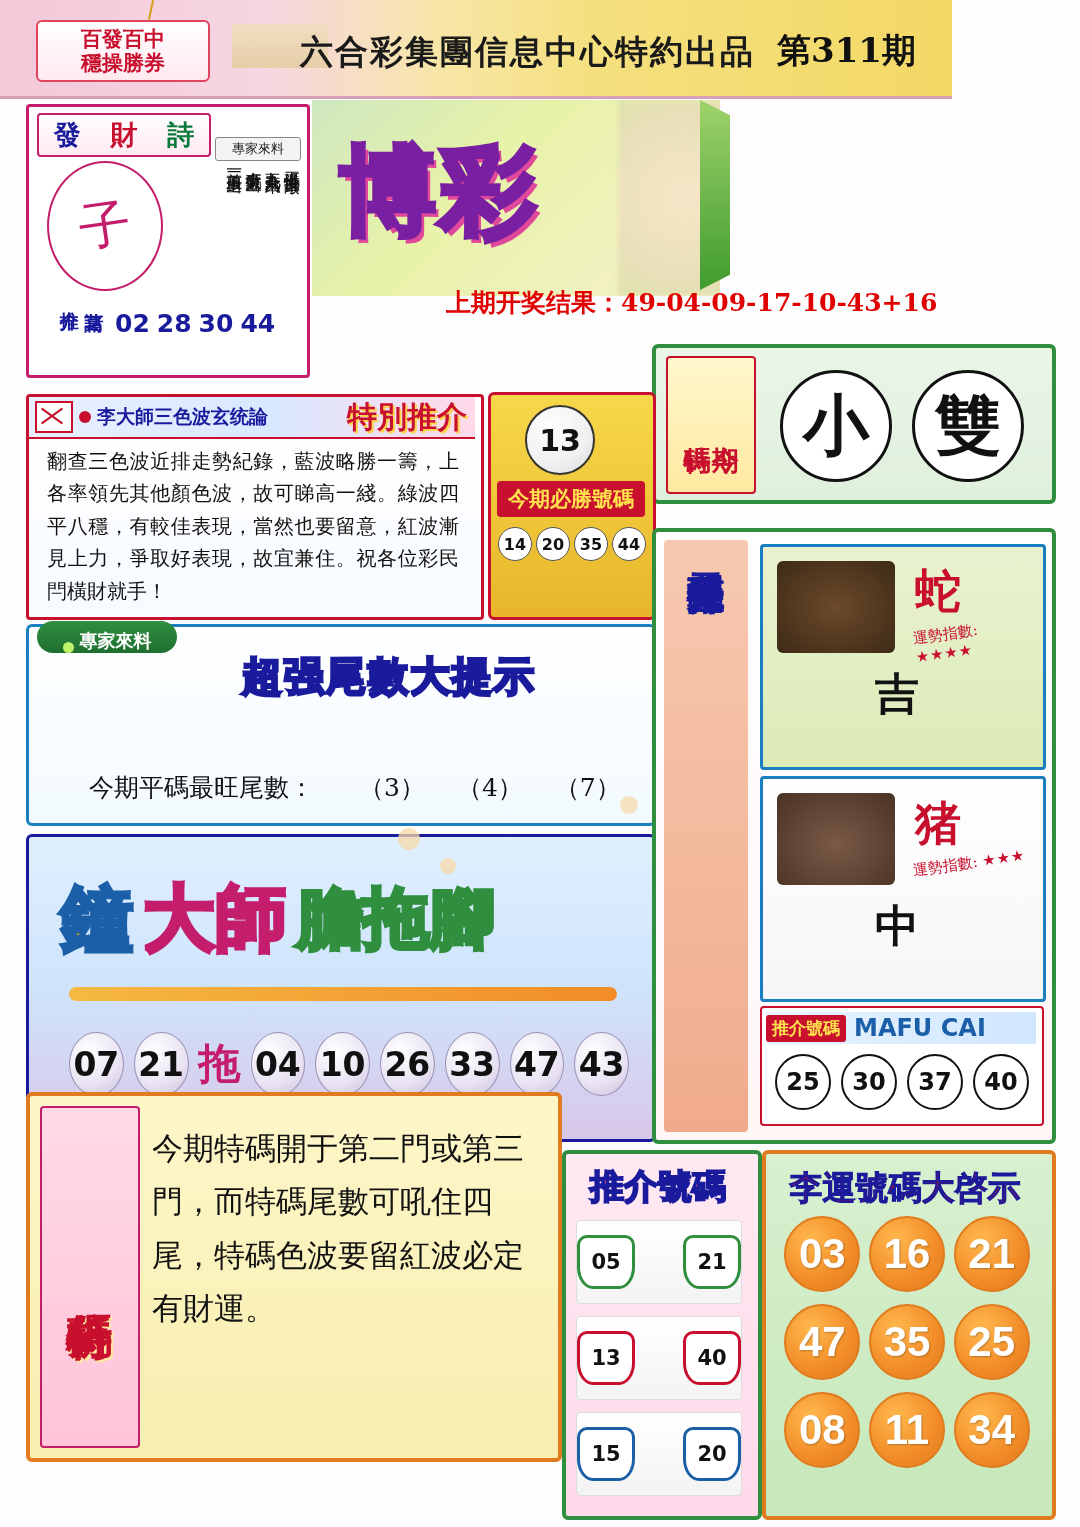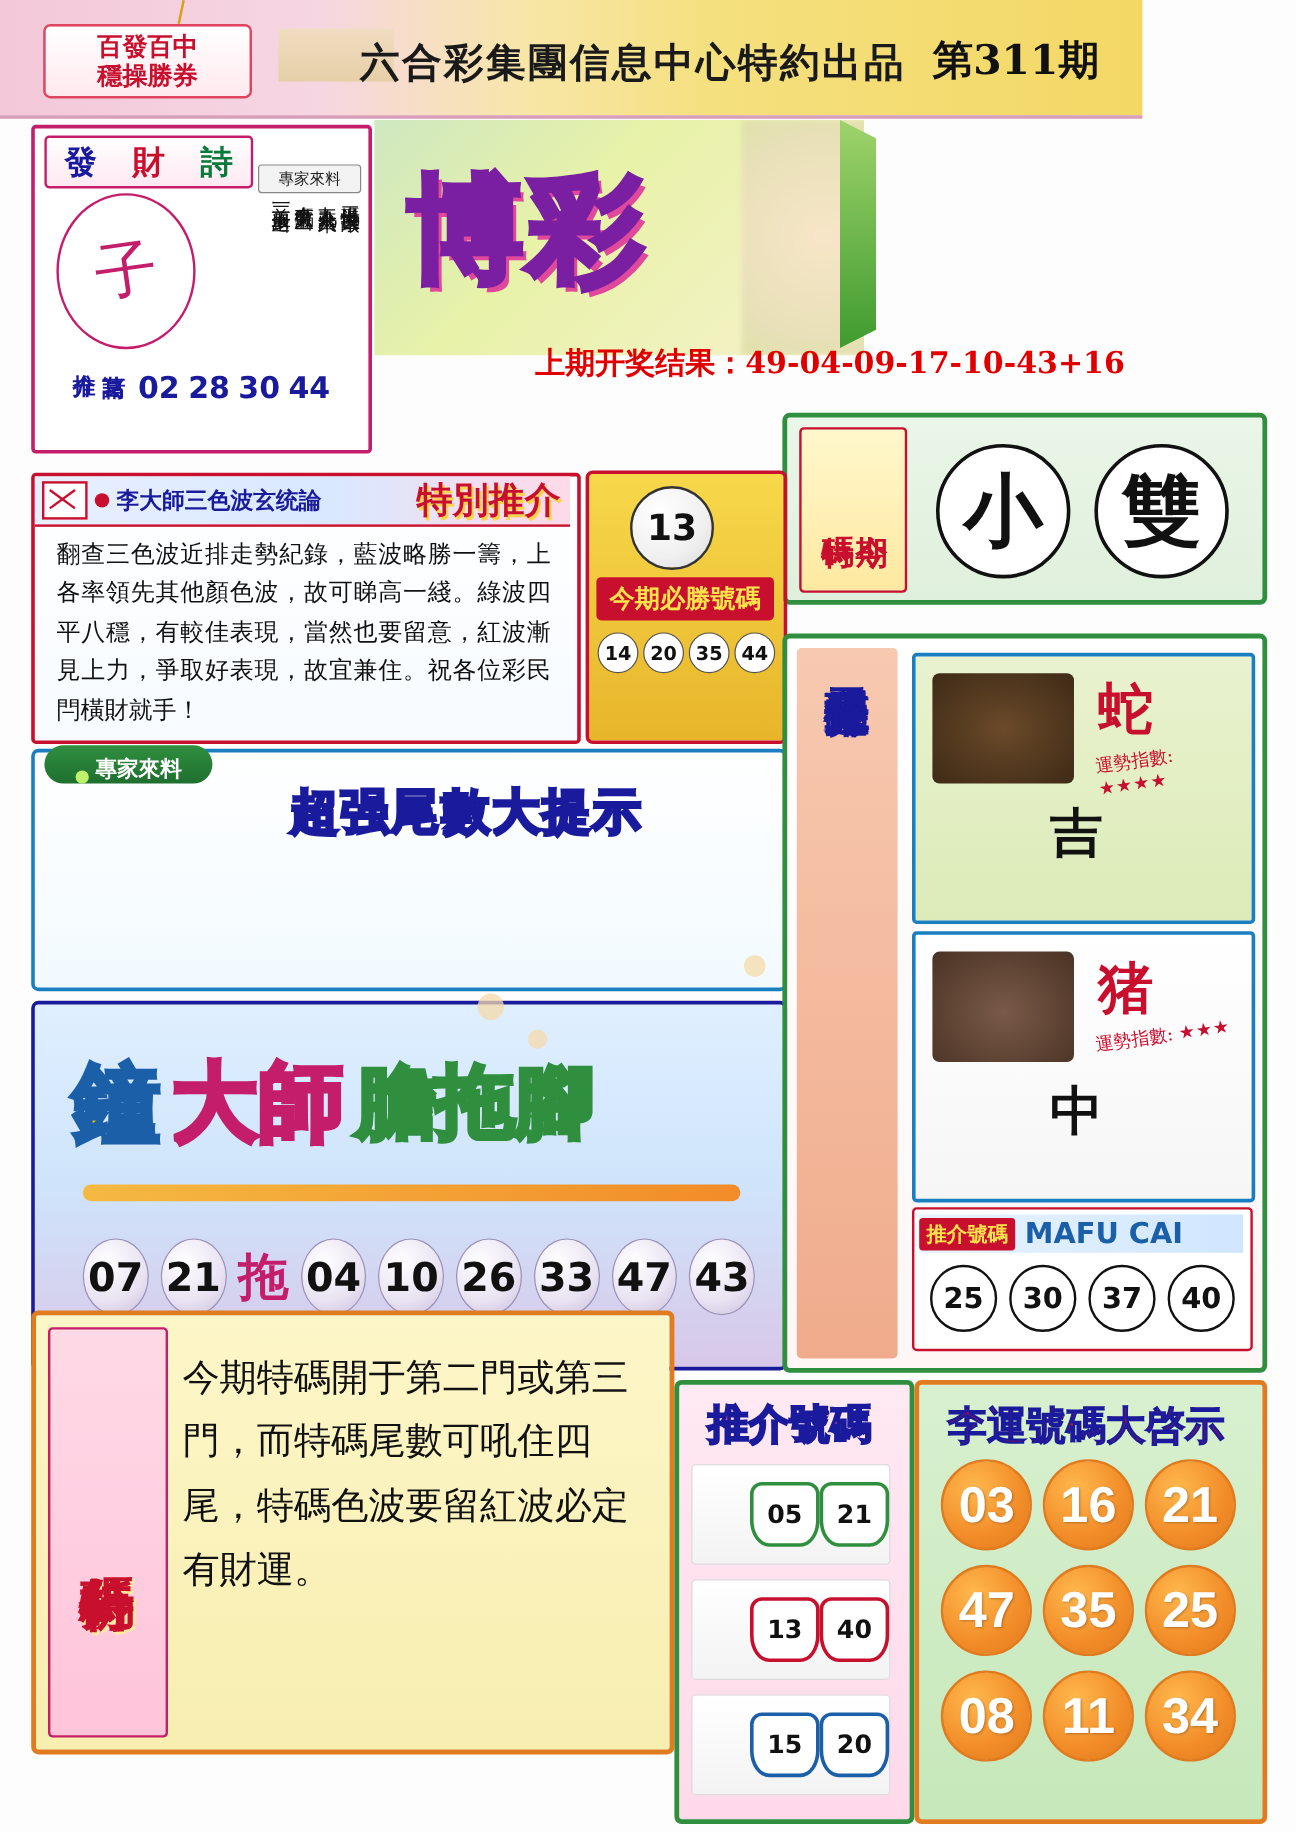--- a/index.html
+++ b/index.html
@@ -383,21 +383,21 @@
   .recmid-title{
     position:absolute;left:0;top:10px;width:184px;text-align:center;
     font-size:34px;font-weight:bold;color:#e0489b;
     -webkit-text-stroke:2px #1a1a9c;
     font-family:"DejaVu Serif",serif;
   }
   .recmid-rows{
     position:absolute;left:10px;top:66px;width:166px;
   }
   .recrow{
-    height:82px;display:flex;align-items:center;justify-content:flex-end;
+    height:82px;display:flex;align-items:center;justify-content:space-between;
     background:linear-gradient(180deg,#ffffff,#f3f3f3);
     border-radius:4px;margin-bottom:12px;border:1px solid #ddd;
   }
   .shield{
     width:52px;height:48px;
     display:flex;align-items:center;justify-content:center;
     font-size:21px;font-weight:bold;color:#111;background:#fff;
     border:3px solid #2f8f3f;
     border-radius:10px 10px 16px 16px/10px 10px 22px 22px;
     font-family:"DejaVu Sans",sans-serif;
@@ -514,20 +514,28 @@
     </div>
   </div>
 
   <div class="sidebar-blue"></div>
   <div class="tailbox">
     <div class="tailbadge">
       <span class="dot"></span>
       <span>專家來料</span>
     </div>
     <div class="tailtitle">超强尾數大提示</div>
+    <div class="tailrow r2">
+      <span class="lbl">今期平碼最旺尾數：</span>
+      <span class="vals">
+        <span>（3）</span>
+        <span>（4）</span>
+        <span>（7）</span>
+      </span>
+    </div>
   </div>
 
   <div class="zhong">
     <div class="zhong-title">
       <span class="zt1">鐘</span>
       <span class="zt2">大師</span>
       <span class="zt3">膽拖腳</span>
     </div>
     <div class="zhong-underline"></div>
     <div class="zhong-nums">

